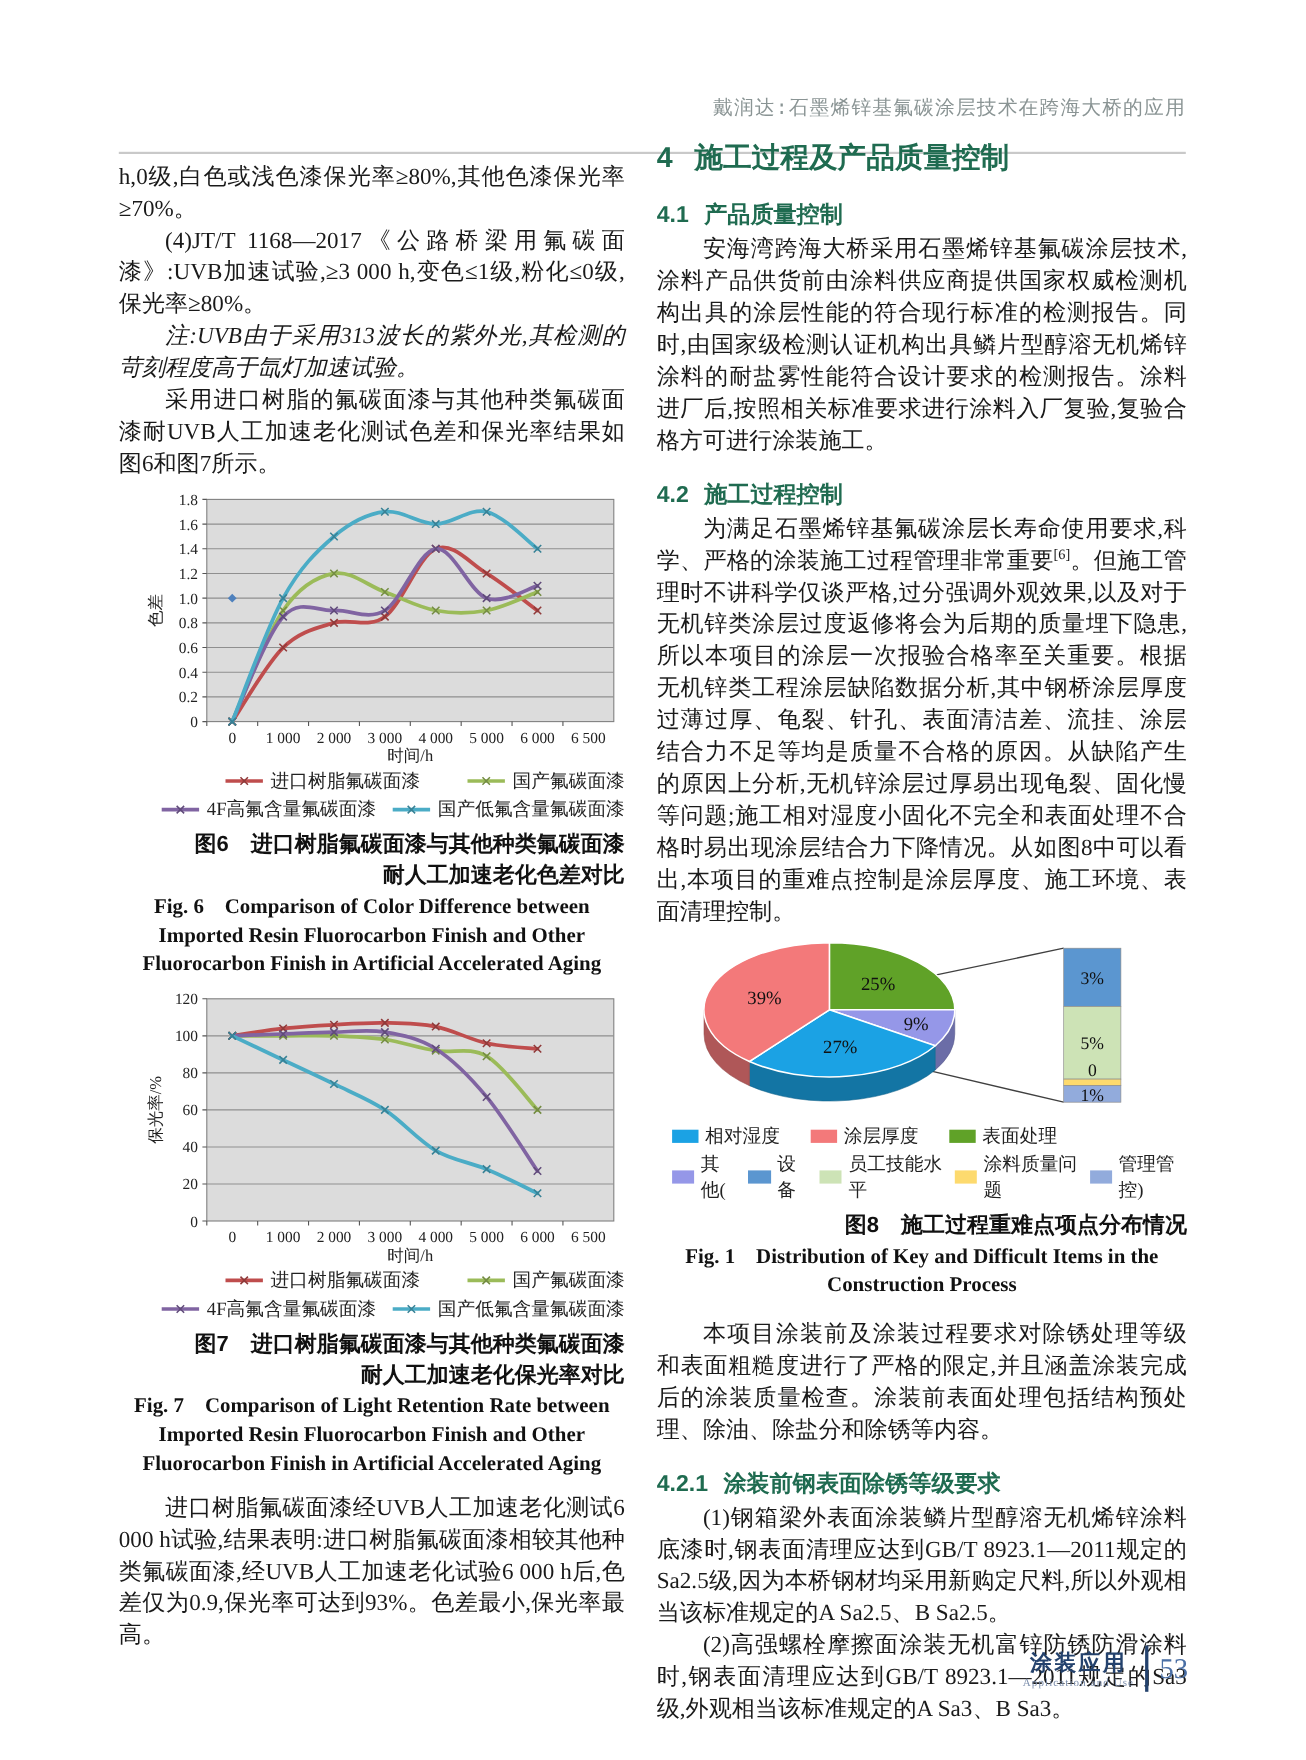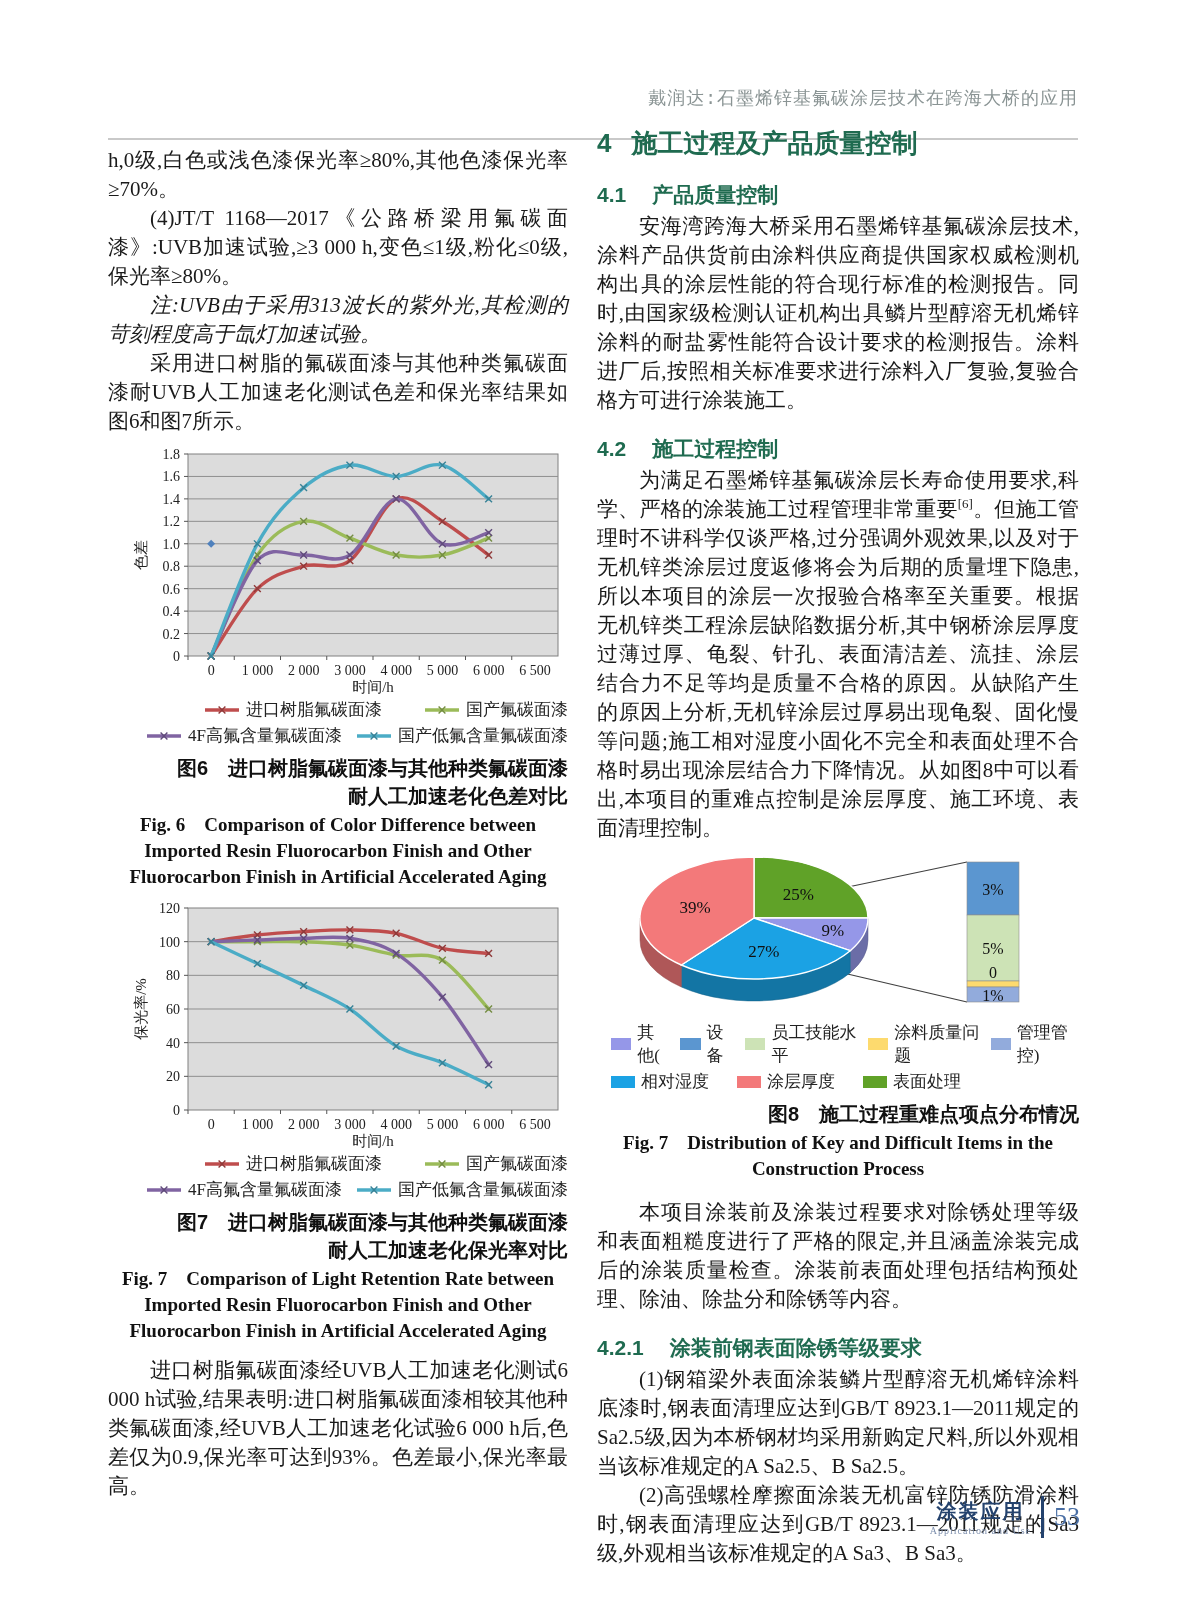--- a/index.html
+++ b/index.html
@@ -14,21 +14,21 @@
   .col-left{position:absolute;left:108px;top:146px;width:460px;}
   .col-right{position:absolute;left:597px;top:124px;width:482px;}
   p.body{margin:0;font-size:21px;line-height:29px;text-align:justify;}
   p.ind{text-indent:2em;}
   p.note{font-style:italic;}
   sup.fn{font-size:13px;vertical-align:super;line-height:0;}
   
   .h-main{display:flex;gap:20px;align-items:baseline;margin:2px 0 6px 0;
           font-family:"Liberation Sans","DejaVu Sans",sans-serif;
           font-weight:bold;font-size:26px;color:#1f6b50;}
-  .h-sub{display:flex;gap:26px;align-items:baseline;margin:20px 0 3px 0;
+  .h-sub{display:flex;gap:14px;align-items:baseline;margin:20px 0 3px 0;
          font-family:"Liberation Sans","DejaVu Sans",sans-serif;
          font-weight:bold;font-size:21px;color:#1f6b50;}
   
   .fig{margin-top:10px;}
   .fig svg{display:block;margin:0 auto;}
   .legend{display:flex;flex-direction:column;align-items:flex-end;gap:3px;margin-top:2px;}
   .legend .lrow{display:flex;align-items:center;}
   .legend .litem{display:flex;align-items:center;gap:6px;font-size:17px;color:#222;}
   .legend-pie{align-items:flex-start;padding-left:14px;}
   .chip{display:inline-block;width:24px;height:12px;}
@@ -336,20 +336,34 @@
           <rect x="370" y="13" width="52" height="53" fill="#5b96d0" stroke="#8c8c8c" stroke-width="0.6"></rect>
           <text x="396" y="45.5" text-anchor="middle" font-size="16" fill="#111">3%</text>
           <rect x="370" y="66" width="52" height="66" fill="#cde3b6" stroke="#8c8c8c" stroke-width="0.6"></rect>
           <text x="396" y="105" text-anchor="middle" font-size="16" fill="#111">5%</text>
           <rect x="370" y="132" width="52" height="6" fill="#fdda6e" stroke="#8c8c8c" stroke-width="0.6"></rect>
           <text x="396" y="129" text-anchor="middle" font-size="16" fill="#111">0</text>
           <rect x="370" y="138" width="52" height="15" fill="#92abdc" stroke="#8c8c8c" stroke-width="0.6"></rect>
           <text x="396" y="151.5" text-anchor="middle" font-size="16" fill="#111">1%</text>
         </svg>
       <div class="legend legend-pie" style="margin-top:10px">
+          <div class="lrow" style="gap: 28px;">
+            <span class="litem">
+              <span class="chip" style="background: rgb(27, 162, 228);"></span>
+              <span>相对湿度</span>
+            </span>
+            <span class="litem">
+              <span class="chip" style="background: rgb(243, 121, 122);"></span>
+              <span>涂层厚度</span>
+            </span>
+            <span class="litem">
+              <span class="chip" style="background: rgb(96, 162, 40);"></span>
+              <span>表面处理</span>
+            </span>
+          </div>
           <div class="lrow" style="gap: 10px;">
             <span class="litem">
               <span class="chip" style="background: rgb(149, 151, 232);"></span>
               <span>其他(</span>
             </span>
             <span class="litem">
               <span class="chip" style="background: rgb(91, 150, 208);"></span>
               <span>设备</span>
             </span>
             <span class="litem">
@@ -358,37 +372,23 @@
             </span>
             <span class="litem">
               <span class="chip" style="background: rgb(253, 218, 110);"></span>
               <span>涂料质量问题</span>
             </span>
             <span class="litem">
               <span class="chip" style="background: rgb(146, 171, 220);"></span>
               <span>管理管控)</span>
             </span>
           </div>
-          <div class="lrow" style="gap: 28px;">
-            <span class="litem">
-              <span class="chip" style="background: rgb(27, 162, 228);"></span>
-              <span>相对湿度</span>
-            </span>
-            <span class="litem">
-              <span class="chip" style="background: rgb(243, 121, 122);"></span>
-              <span>涂层厚度</span>
-            </span>
-            <span class="litem">
-              <span class="chip" style="background: rgb(96, 162, 40);"></span>
-              <span>表面处理</span>
-            </span>
-          </div>
         </div>
       <div class="cap-cn">图8　施工过程重难点项点分布情况</div>
-      <div class="cap-en">Fig. 7　Distribution of Key and Difficult Items in the Construction Process</div>
+      <div class="cap-en">Fig. 1　Distribution of Key and Difficult Items in the Construction Process</div>
     </div>
 
     <p class="body ind" style="margin-top:16px">本项目涂装前及涂装过程要求对除锈处理等级和表面粗糙度进行了严格的限定,并且涵盖涂装完成后的涂装质量检查。涂装前表面处理包括结构预处理、除油、除盐分和除锈等内容。</p>
     <div class="h-sub">
       <span>4.2.1</span>
       <span>涂装前钢表面除锈等级要求</span>
     </div>
     <p class="body ind">(1)钢箱梁外表面涂装鳞片型醇溶无机烯锌涂料底漆时,钢表面清理应达到GB/T 8923.1—2011规定的Sa2.5级,因为本桥钢材均采用新购定尺料,所以外观相当该标准规定的A Sa2.5、B Sa2.5。</p>
     <p class="body ind">(2)高强螺栓摩擦面涂装无机富锌防锈防滑涂料时,钢表面清理应达到GB/T 8923.1—2011规定的Sa3级,外观相当该标准规定的A Sa3、B Sa3。</p>
   </div>

